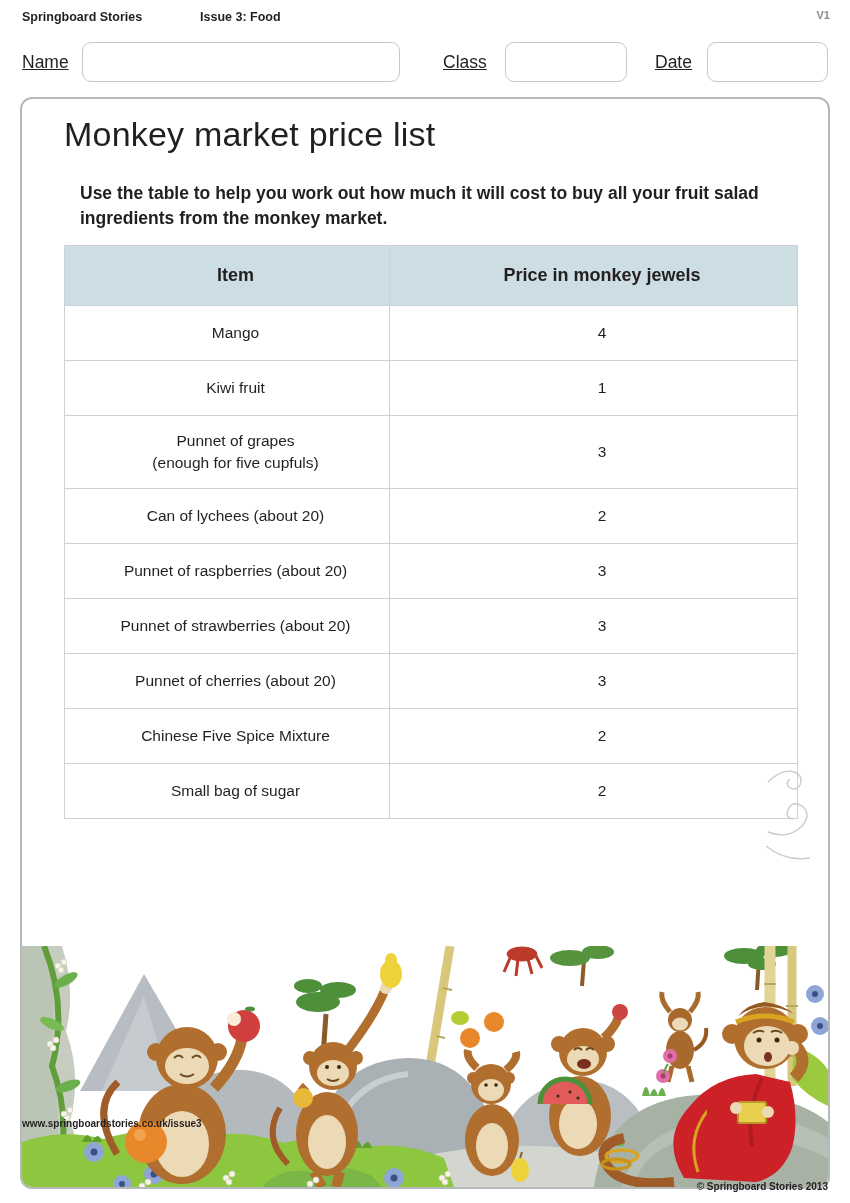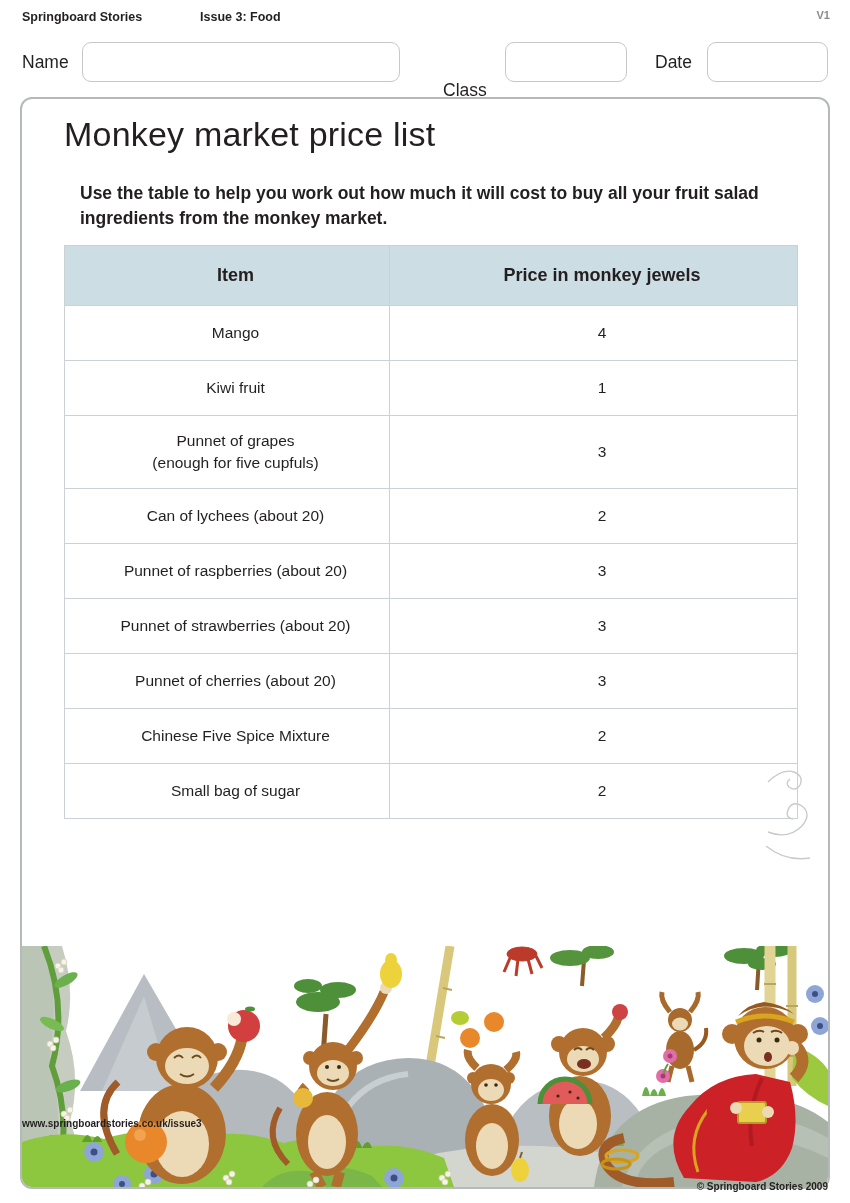--- a/index.html
+++ b/index.html
@@ -5,23 +5,23 @@
   html,body{margin:0;padding:0;background:#fff;}
   .page{
     position:relative;width:850px;height:1203px;background:#ffffff;overflow:hidden;
     font-family:"Liberation Sans","DejaVu Sans",sans-serif;color:#231f20;
   }
   
   .meta-brand{position:absolute;left:22px;top:10px;font-size:12.5px;font-weight:bold;}
   .meta-issue{position:absolute;left:200px;top:10px;font-size:12.5px;font-weight:bold;text-align:center;}
   .meta-version{position:absolute;right:20px;top:9px;font-size:11px;font-weight:bold;color:#8d8d8d;}
   
-  .field-label{position:absolute;top:52px;font-size:17.5px;font-weight:500;}
+  .field-label{position:absolute;top:52px;font-size:17.5px;font-weight:500;text-decoration:underline;}
   .lbl-name{left:22px;}
-  .lbl-class{left:443px;margin-top:28px;}
+  .lbl-class{left:443px;}
   .lbl-date{left:655px;}
   .field-input{
     position:absolute;top:42px;height:40px;border:1.5px solid #c7c7c7;border-radius:9px;
     background:#fff;box-sizing:border-box;font-size:16px;padding:0 10px;outline:none;
     font-family:inherit;color:#231f20;
   }
   .inp-name{left:82px;width:318px;}
   .inp-class{left:505px;width:122px;}
   .inp-date{left:707px;width:121px;}
   
@@ -350,15 +350,15 @@
         <circle cx="420" cy="232" r="3"></circle>
           <circle cx="426" cy="228" r="3"></circle>
           <circle cx="423" cy="236" r="3"></circle>
         <circle cx="120" cy="240" r="3"></circle>
           <circle cx="126" cy="236" r="3"></circle>
       </g>
     </svg>
   </div>
 
   <div class="footer-url">www.springboardstories.co.uk/issue3</div>
-  <div class="footer-copy">© Springboard Stories 2009</div>
+  <div class="footer-copy">© Springboard Stories 2013</div>
 
 </div>
 
 </body></html>

